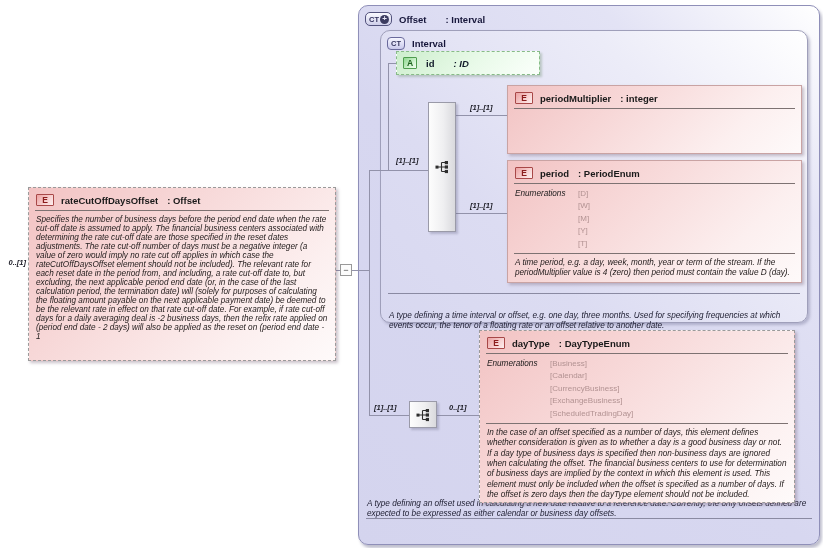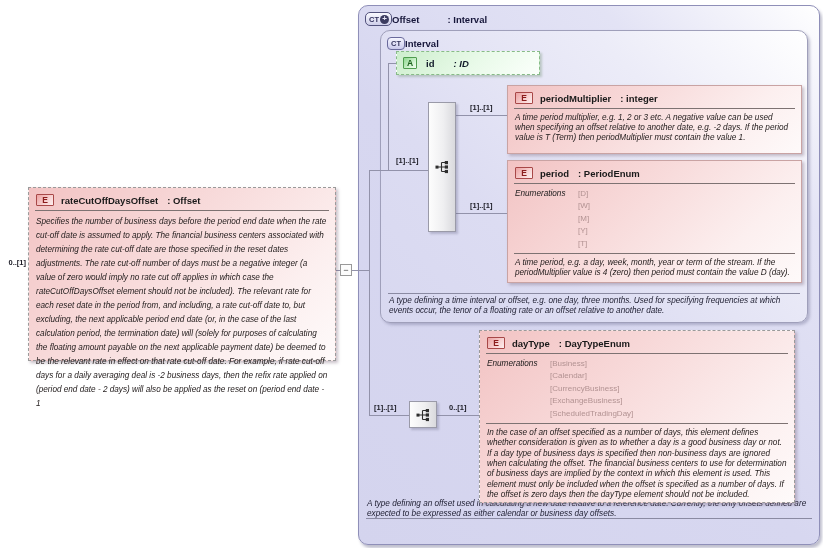--- a/index.html
+++ b/index.html
@@ -15,23 +15,23 @@
     border:1px solid #8f8fb8; border-radius:10px;
     background:linear-gradient(225deg,#ffffff 0%,#e3e3f5 22%,#d7d7f0 55%,#d4d4ee 100%);
     box-shadow:2px 3px 3px rgba(110,110,145,.45);
   }
   .interval-box {
     position:absolute; left:380px; top:30px; width:428px; height:293px;
     border:1px solid #9f9fba; border-radius:10px;
     background:linear-gradient(225deg,#ffffff 0%,#ececf8 30%,#dcdcf2 70%,#d8d8f0 100%);
     box-shadow:2px 2px 3px rgba(110,110,145,.4);
   }
-  .ct-header { display:flex; align-items:center; padding:6px 0 0 6px;
+  .ct-header { display:flex; align-items:center; gap:7px; padding:6px 0 0 6px;
     font-weight:bold; font-size:9.5px; color:#16163a; }
-  .ct-header .type { margin-left:28px; }
+  .ct-header .type { margin-left:12px; }
   .container-anno-sep { position:absolute; left:7px; right:7px; border-top:1px solid #8a8aa2; }
   .container-anno { position:absolute; left:8px; right:9px; font-style:italic;
     font-size:8.2px; line-height:10.4px; color:#1d1d30; }
 
   
   .badge-ctplus { display:flex; align-items:center; height:14px; padding:0 2px 0 3px;
     border:1px solid #52527c; border-radius:5px;
     background:linear-gradient(180deg,#fafaff 0%,#cfcfea 100%); }
   .badge-ctplus .ct-text { font-weight:bold; font-size:7.5px; color:#30305c; }
   .plus-circle { width:9px; height:9px; margin-left:1px; border-radius:50%;
@@ -51,21 +51,21 @@
   .ebox { position:absolute;
     background:linear-gradient(135deg,#f2c3c3 0%,#f7d7d7 35%,#fcefef 75%,#fefafa 100%);
     border:1px solid #c9a3a3; box-shadow:2px 2px 3px rgba(120,100,120,.4); }
   .ebox.dashed { border:1px dashed #9a9a9a; }
   .ehead { display:flex; align-items:center; gap:7px; padding:6px 7px 4px;
     font-weight:bold; font-size:9.5px; color:#1a1a1a; }
   .ehead .type { margin-left:2px;text-align:center; }
   .ehead.gap-wide .type { }
   .sep { border-top:1px solid #7d7272; margin:0 6px; }
   .anno { font-style:italic; font-size:8.2px; color:#262020; padding:4px 7px 0; }
-  .anno.tight { line-height:14px; }
+  .anno.tight { line-height:9px; }
   .anno.norm  { line-height:9.8px; }
   .anno.day   { line-height:10.3px; }
   .enum-section { display:flex; padding:4px 7px 3px; }
   .enum-label { flex:none; width:63px; font-style:italic; font-size:8.2px;
     color:#1a1a1a; line-height:12.4px; }
   .enum-values div { font-size:8px; line-height:12.4px; color:#b29292; }
 
   
   .id-box { position:absolute; left:396px; top:51px; width:144px; height:24px;
     display:flex; align-items:center; gap:9px; padding-left:6px;
@@ -78,21 +78,21 @@
   
   .hl, .vl { position:absolute; background:#9292aa; }
   .hl { height:1px; } .vl { width:1px; }
   .conn { position:absolute; display:flex; align-items:center; justify-content:center;
     border:1px solid #9a9aa8;
     background:linear-gradient(90deg,#fdfdfd 0%,#efeff1 55%,#d9d9dd 100%);
     box-shadow:2px 2px 2px rgba(110,110,140,.35); }
   .collapse-box { position:absolute; left:340px; top:264px; width:12px; height:12px;
     background:#fcfcfc; border:1px solid #999; color:#444;
     font-size:9px; line-height:10px; text-align:center; }
-  .card { position:absolute; font-weight:bold; font-size:7.5px;
+  .card { position:absolute; font-style:italic; font-weight:bold; font-size:7.5px;
     color:#20202a; white-space:nowrap; }
 </style>
 </head>
 <body>
 
 <div id="canvas">
 
   <div class="outer-box">
     <div class="ct-header">
       <span class="badge-ctplus">
@@ -105,21 +105,21 @@
     <div class="container-anno-sep" style="top:512px"></div>
     <div class="container-anno" style="top:493px">A type defining an offset used in calculating a new date relative to a reference date. Currently, the only offsets defined are expected to be expressed as either calendar or business day offsets.</div>
   </div>
 
   <div class="interval-box">
     <div class="ct-header">
       <span class="badge-ct">CT</span>
       <span>Interval</span>
     </div>
     <div class="container-anno-sep" style="top:262px"></div>
-    <div class="container-anno" style="top:265px">A type defining a time interval or offset, e.g. one day, three months. Used for specifying frequencies at which events occur, the tenor of a floating rate or an offset relative to another date.</div>
+    <div class="container-anno" style="top:280px">A type defining a time interval or offset, e.g. one day, three months. Used for specifying frequencies at which events occur, the tenor of a floating rate or an offset relative to another date.</div>
   </div>
 
   <div class="hl" style="left:336px; top:270px; width:33px"></div>
   <div class="vl" style="left:369px; top:170px; height:246px"></div>
   <div class="hl" style="left:369px; top:170px; width:59px"></div>
   <div class="vl" style="left:388px; top:63px; height:108px"></div>
   <div class="hl" style="left:388px; top:63px; width:11px"></div>
   <div class="hl" style="left:456px; top:115px; width:51px"></div>
   <div class="hl" style="left:456px; top:213px; width:51px"></div>
   <div class="hl" style="left:369px; top:415px; width:40px"></div>
@@ -170,21 +170,20 @@
     <div class="anno tight">Specifies the number of business days before the period end date when the rate cut-off date is assumed to apply. The financial business centers associated with determining the rate cut-off date are those specified in the reset dates adjustments. The rate cut-off number of days must be a negative integer (a value of zero would imply no rate cut off applies in which case the rateCutOffDaysOffset element should not be included). The relevant rate for each reset date in the period from, and including, a rate cut-off date to, but excluding, the next applicable period end date (or, in the case of the last calculation period, the termination date) will (solely for purposes of calculating the floating amount payable on the next applicable payment date) be deemed to be the relevant rate in effect on that rate cut-off date. For example, if rate cut-off days for a daily averaging deal is -2 business days, then the refix rate applied on (period end date - 2 days) will also be applied as the reset on (period end date - 1</div>
   </div>
 
   <div class="ebox" style="left:507px; top:85px; width:295px; height:69px">
     <div class="ehead">
       <span class="badge-e">E</span>
       <span>periodMultiplier</span>
       <span class="type">: integer</span>
     </div>
     <div class="sep"></div>
-    <div class="anno norm">A time period multiplier, e.g. 1, 2 or 3 etc. A negative value can be used when specifying an offset relative to another date, e.g. -2 days. If the period value is T (Term) then periodMultiplier must contain the value 1.</div>
   </div>
 
   <div class="ebox" style="left:507px; top:160px; width:295px; height:123px">
     <div class="ehead gap-wide">
       <span class="badge-e">E</span>
       <span>period</span>
       <span class="type">: PeriodEnum</span>
     </div>
     <div class="sep"></div>
     <div class="enum-section">

